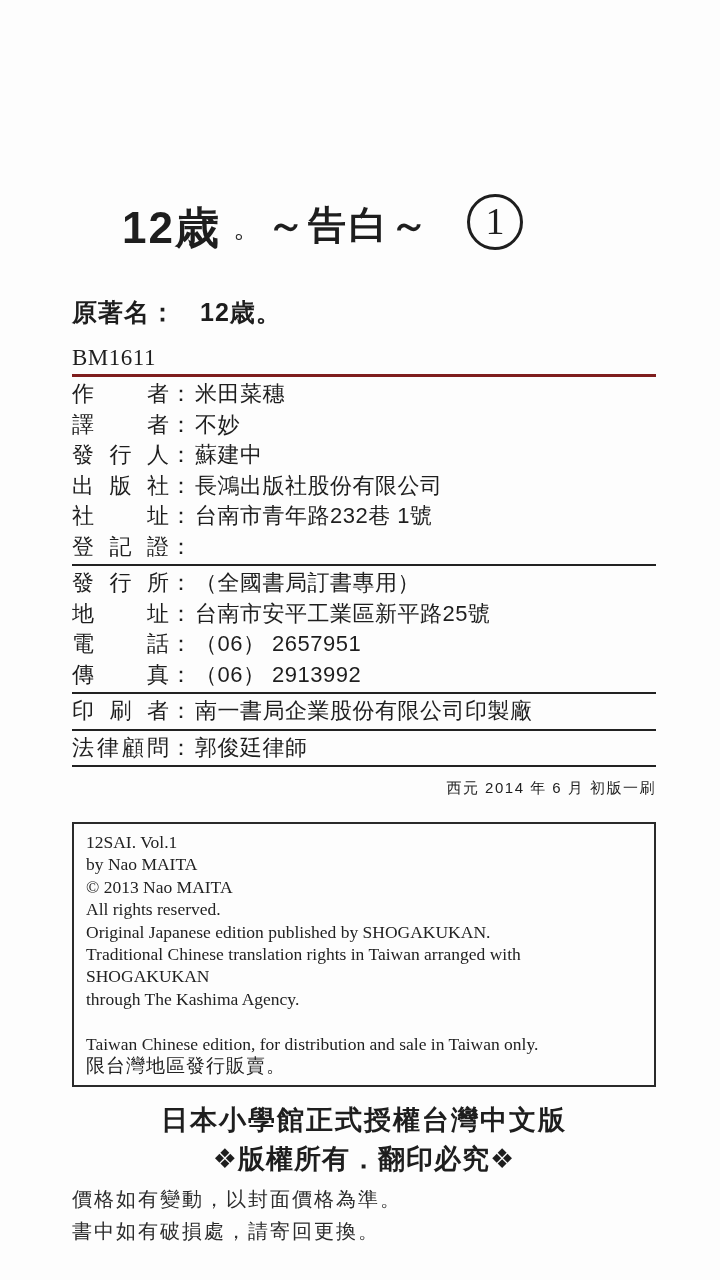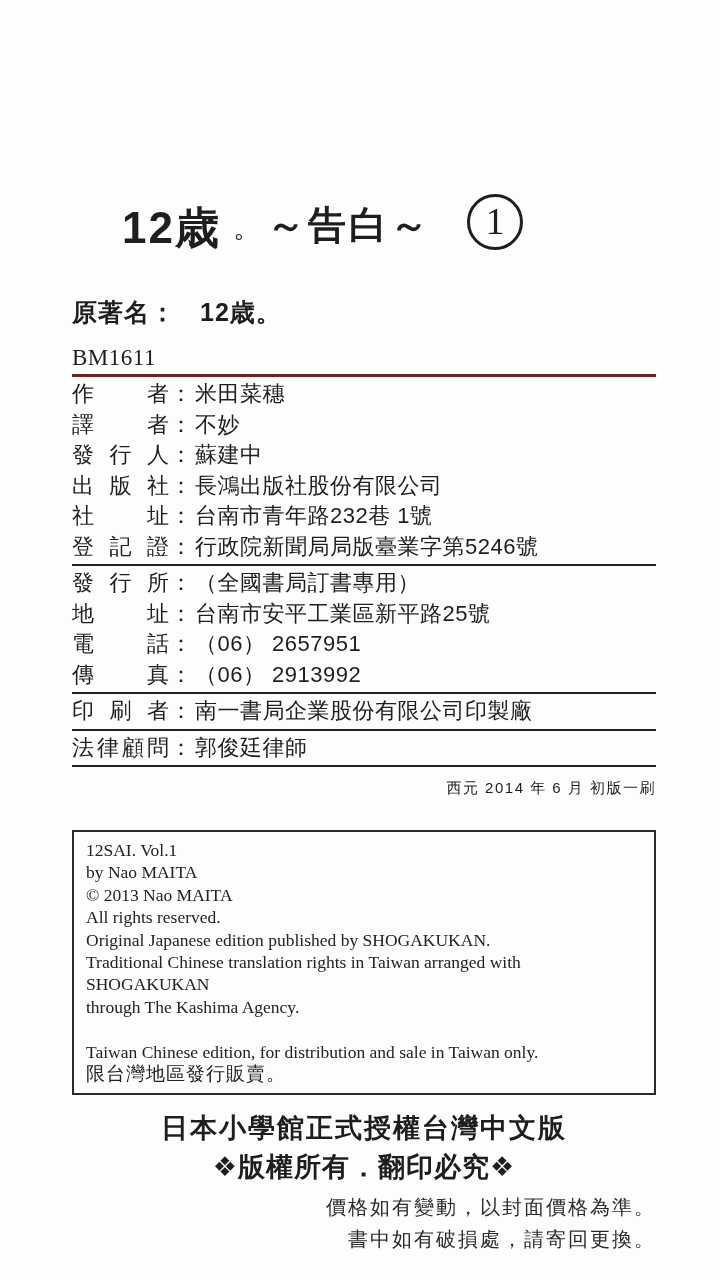--- a/index.html
+++ b/index.html
@@ -96,21 +96,21 @@
   
   .edition {
     text-align: right;
     font-size: 15px;
     margin-top: 12px;
     letter-spacing: 1.5px;
   }
   
   .license {
     border: 2px solid #2a2a2a;
-    margin-top: 32px;
+    margin-top: 24px;
     padding: 7px 12px 8px 12px;
     font-family: "Liberation Serif", "DejaVu Serif", serif;
     font-size: 17.5px;
     line-height: 22.4px;
     color: #222;
   }
   .license .line { min-height: 22.4px; }
   .license .line.cjk {
     font-family: "Liberation Sans", "DejaVu Sans", sans-serif;
     font-size: 19px;
@@ -125,21 +125,21 @@
     letter-spacing: 2px;
   }
   .foot-copy {
     text-align: center;
     margin-top: 3px;
     font-size: 27px;
     font-weight: 700;
     letter-spacing: 1px;
   }
   .foot-note {
-    text-align: right;
+    text-align: left;
     font-family: Liberation Sans, sans-serif;
     font-size: 20px;
     letter-spacing: 2px;
     color: #2b2b2b;
   }
   .foot-note.first { margin-top: 9px; }
   .foot-note.second { margin-top: 5px; }
 </style>
 </head>
 <body>
@@ -185,21 +185,20 @@
           <span class="value">長鴻出版社股份有限公司</span>
       </div>
       <div class="crow">
         <span class="label">社址</span>
           <span class="colon">：</span>
           <span class="value">台南市青年路232巷 1號</span>
       </div>
       <div class="crow">
         <span class="label">登記證</span>
           <span class="colon">：</span>
-          <span class="value">行政院新聞局局版臺業字第5246號</span>
       </div>
     </div>
 
     <div class="cgroup">
       <div class="crow">
         <span class="label">發行所</span>
           <span class="colon">：</span>
           <span class="value">（全國書局訂書專用）</span>
       </div>
       <div class="crow">

